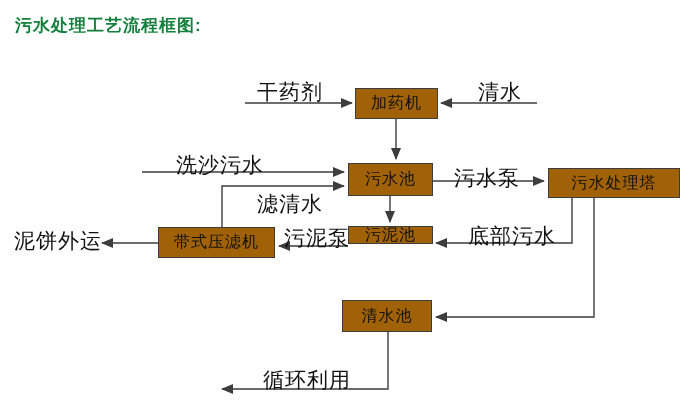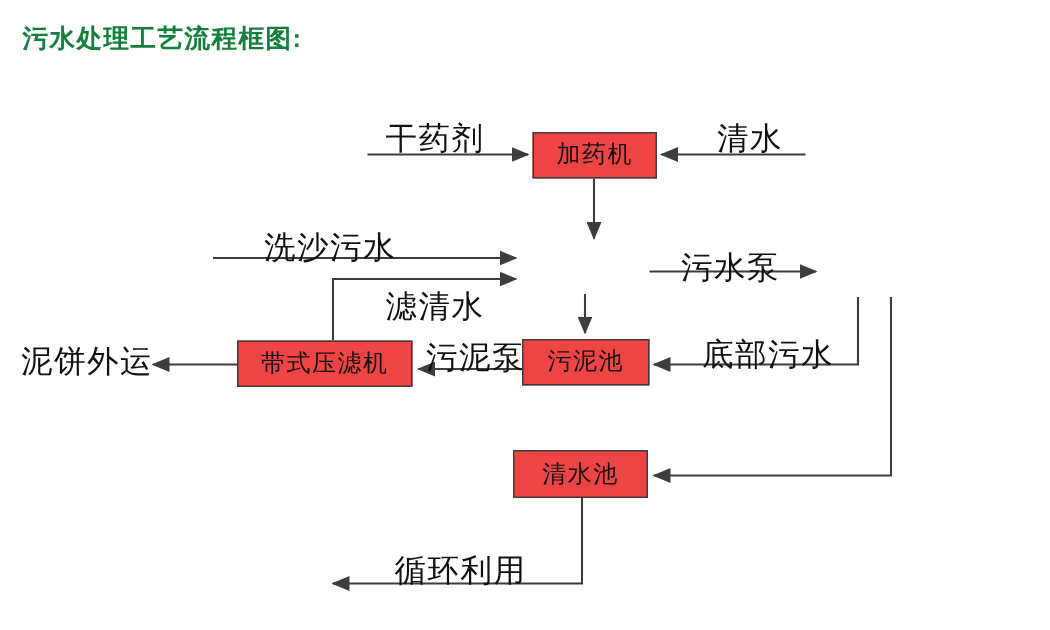--- a/index.html
+++ b/index.html
@@ -31,21 +31,21 @@
   .flow-svg path.edge {
     stroke: #3d3d3d;
     stroke-width: 1.4;
     fill: none;
   }
   .flow-svg marker path { fill: #3d3d3d; stroke: none; }
   .node {
     position: absolute;
     box-sizing: border-box;
     border: 1.5px solid #3d3d3d;
-    background: #ef4444;
+    background: #a16207;
     display: flex;
     align-items: center;
     justify-content: center;
     font-size: 16px;
     letter-spacing: 1px;
     white-space: nowrap;
   }
   .edge-label {
     position: absolute;
     font-size: 21px;
@@ -79,27 +79,33 @@
     <path class="edge" d="M594,198 V317 H436" marker-end="url(#arrowhead)"></path>
     <path class="edge" d="M348,246 H279" marker-end="url(#arrowhead)"></path>
     <path class="edge" d="M158,243 H102" marker-end="url(#arrowhead)"></path>
     <path class="edge" d="M388,332 V389 H222" marker-end="url(#arrowhead)"></path>
   </svg>
 
   <div class="node" style="left:355px; top:88px;  width:83px;  height:31px;">
     <span>加药机</span>
   </div>
 
+  <div class="node" style="left:348px; top:163px; width:85px;  height:33px;">
+    <span>污水池</span>
+  </div>
 
+  <div class="node" style="left:548px; top:168px; width:132px; height:30px;">
+    <span>污水处理塔</span>
+  </div>
 
   <div class="node" style="left:158px; top:227px; width:117px; height:31px;text-align:center;">
     <span>带式压滤机</span>
   </div>
 
-  <div class="node" style="left:348px; top:226px; width:85px;  height:31px;">
+  <div class="node" style="left:348px; top:226px; width:85px;  height:18px;">
     <span>污泥池</span>
   </div>
 
   <div class="node" style="left:342px; top:300px; width:90px;  height:32px;">
     <span>清水池</span>
   </div>
 
   <div class="edge-label" style="left:257px; top:78px;">干药剂</div>
 
   <div class="edge-label" style="left:478px; top:78px;">清水</div>

